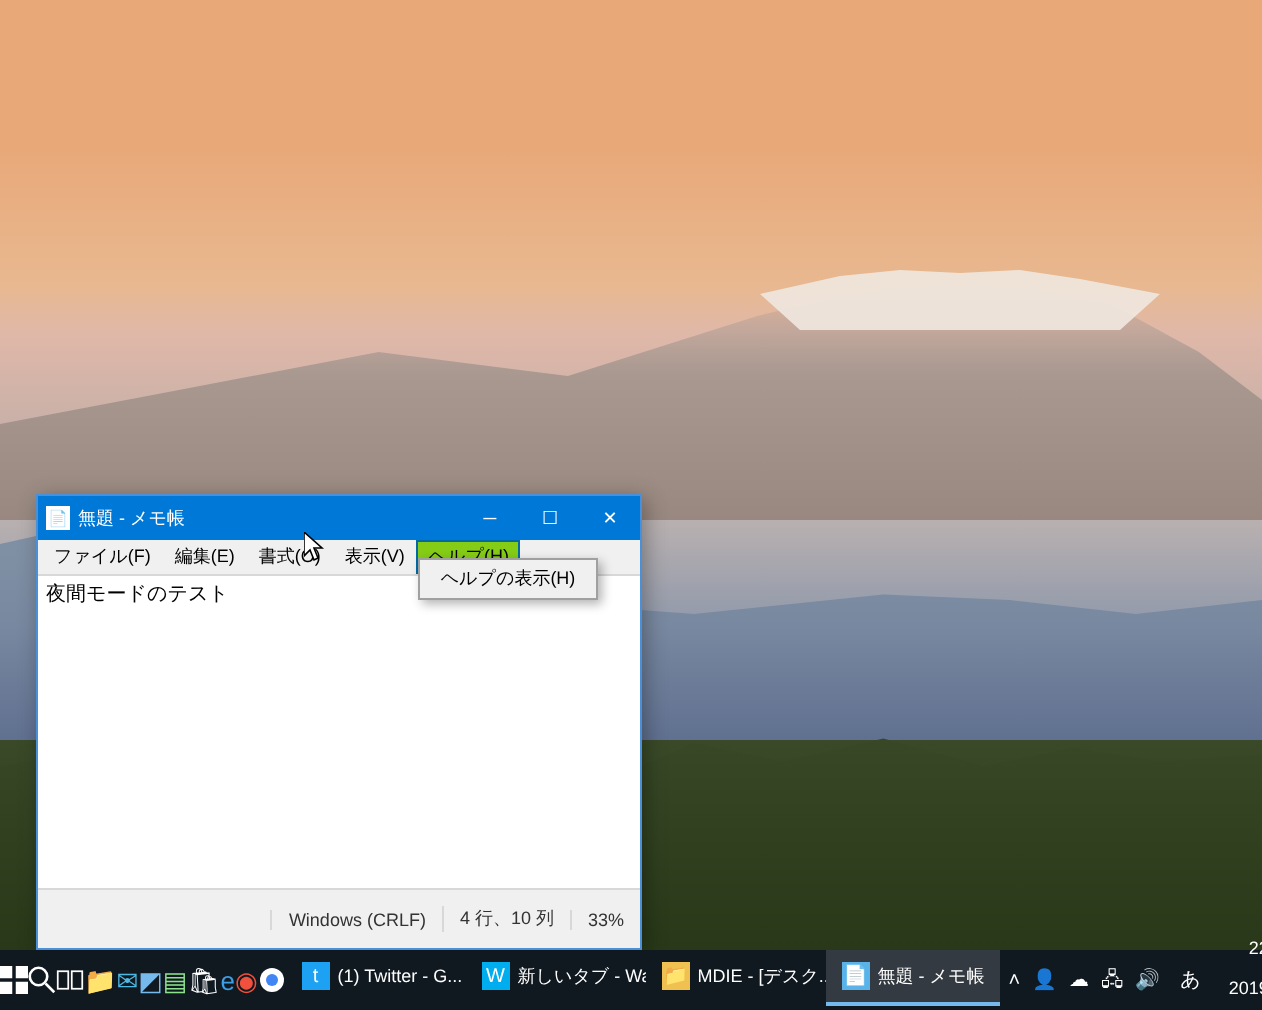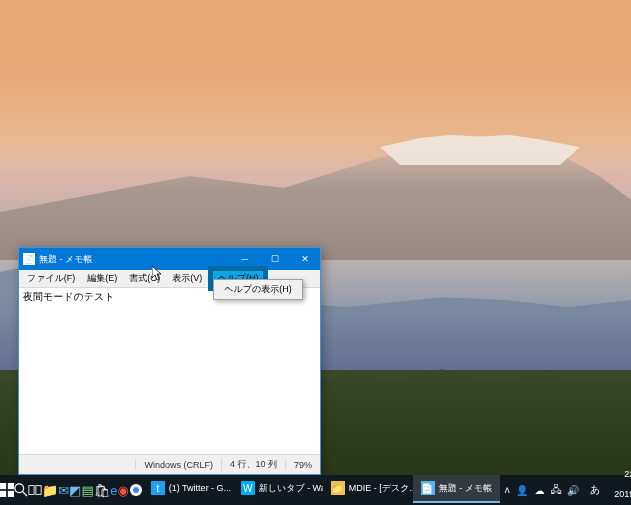--- a/index.html
+++ b/index.html
@@ -52,36 +52,36 @@
 .title-icon { width: 12px; height: 12px; background: #fff; margin-right: 4px; display: flex; align-items: center; justify-content: center; font-size: 8px; }
 .title-text { flex: 1; }
 .win-btns { display: flex; height: 100%; }
 .win-btn { width: 30px; display: flex; align-items: center; justify-content: center; font-size: 9px; cursor: pointer; }
 
 .menubar {
   height: 18px; background: #f0f0f0; border-bottom: 1px solid #d8d8d8;
   display: flex; align-items: center; font-size: 9px; padding: 0 2px;
 }
 .menu-item { padding: 2px 6px; cursor: pointer; position: relative; }
-.menu-item.open { background: #0ea5e9; border: 5px solid #0369a1; padding: 1px 5px; }
+.menu-item.open { background: #84cc16; border: 1px solid #0369a1; padding: 1px 5px; }
 
 .dropdown {
   position: absolute; top: 8px; left: 0; background: #f0f0f0;
   border: 1px solid #a0a0a0; box-shadow: 2px 2px 5px rgba(0,0,0,0.3);
   min-width: 80px; z-index: 10;
 }
 .dropdown-item { padding: 3px 10px; font-size: 9px; cursor: pointer; white-space: nowrap; }
 
 .text-area {
   flex: 1; padding: 2px 4px; font-size: 10px; font-family: "MS Gothic", monospace;
   background: #fff; overflow: auto;
 }
 
 .statusbar {
-  height: 20px; background: #f0f0f0; border-top: 1px solid #d8d8d8;
+  height: 30px; background: #f0f0f0; border-top: 1px solid #d8d8d8;
   display: flex; align-items: center; justify-content: flex-end;
   font-size: 9px; color: #333;
 }
 .sb-cell { padding: 0 8px; border-left: 1px solid #d8d8d8; }
 
 .cursor-arrow {
   position: absolute; top: 266px; left: 152px; width: 12px; height: 16px; z-index: 20;
   pointer-events: none;
 }
 
@@ -133,21 +133,21 @@
         <span>ヘルプ(H)</span>
         <div class="dropdown">
           <div class="dropdown-item">ヘルプの表示(H)</div>
         </div>
       </div>
     </div>
     <div class="text-area">夜間モードのテスト</div>
     <div class="statusbar">
       <div class="sb-cell">Windows (CRLF)</div>
       <div class="sb-cell">4 行、10 列</div>
-      <div class="sb-cell">79%</div>
+      <div class="sb-cell">33%</div>
     </div>
   </div>
 
   <svg class="cursor-arrow" viewBox="0 0 12 16">
     <path d="M0 0 L0 12 L3 9 L5 14 L7 13 L5 8 L9 8 Z" fill="#fff" stroke="#000" stroke-width="0.8"></path>
   </svg>
 </div>
 
 <div class="taskbar">
   <div class="tb-btn">

